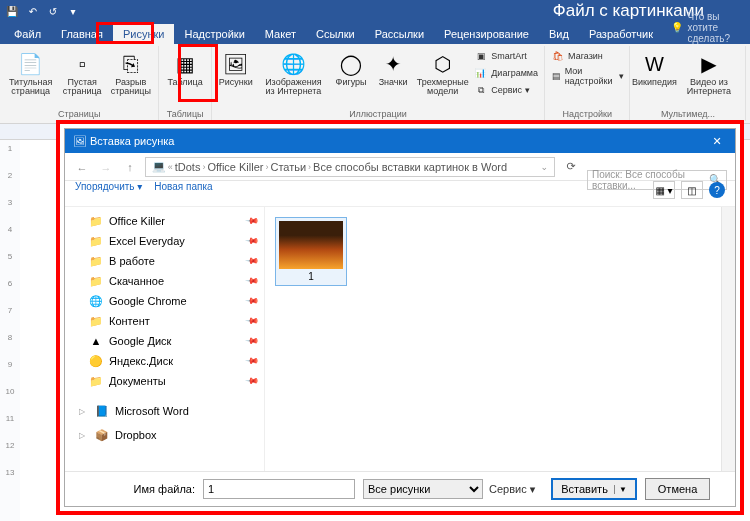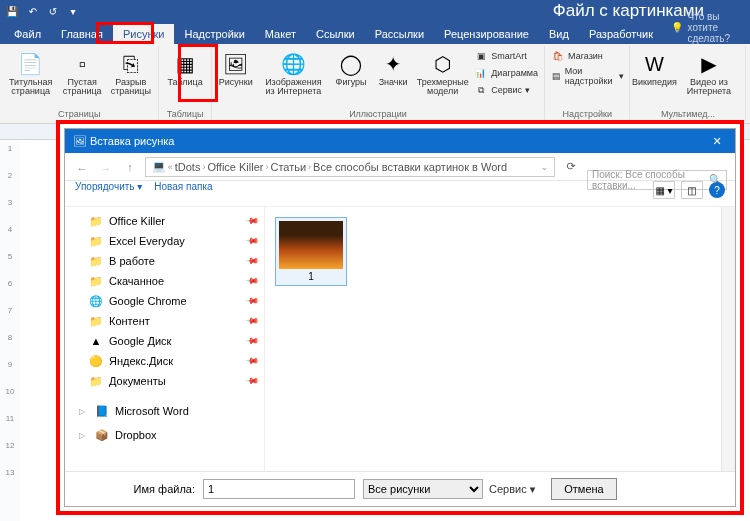--- a/index.html
+++ b/index.html
@@ -326,16 +326,20 @@
     </div>
   </div>
   <div class="dlg-footer">
     <div class="row">
       <div class="lbl">Имя файла:</div>
       <input type="text" value="1" style="">
       <select><option>Все рисунки</option></select>
     </div>
     <div class="btns">
       <span class="svc"><span>Сервис</span> ▾</span>
+      <button class="primary">
+          <span>Вставить</span>
+          <span class="split-arrow">▼</span>
+        </button>
       <button>Отмена</button>
     </div>
   </div>
 </div>
 
 </body></html>

